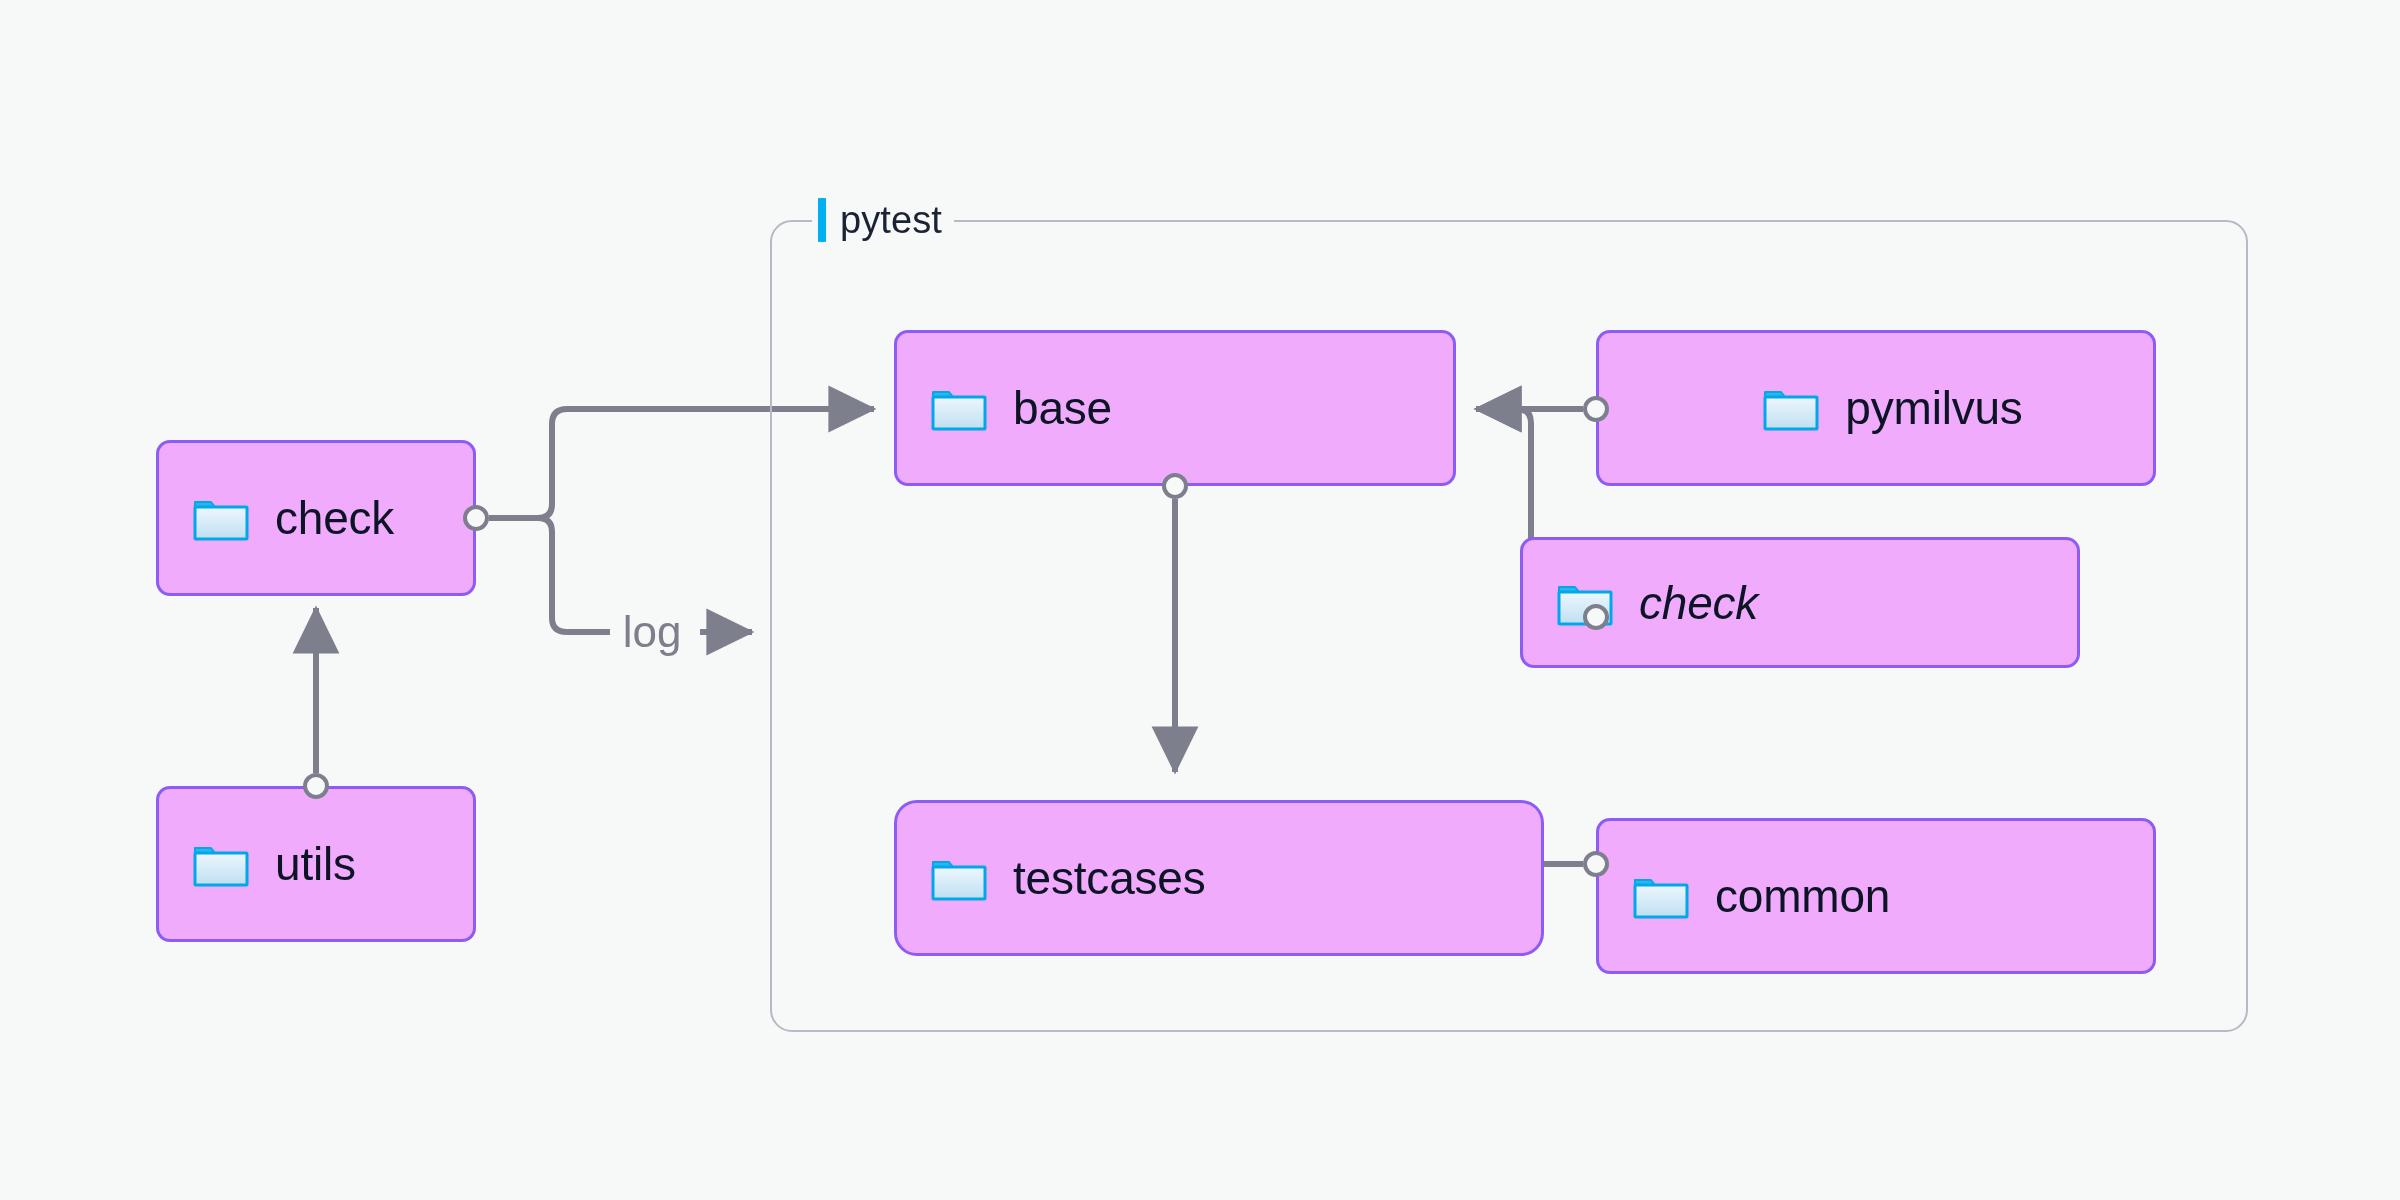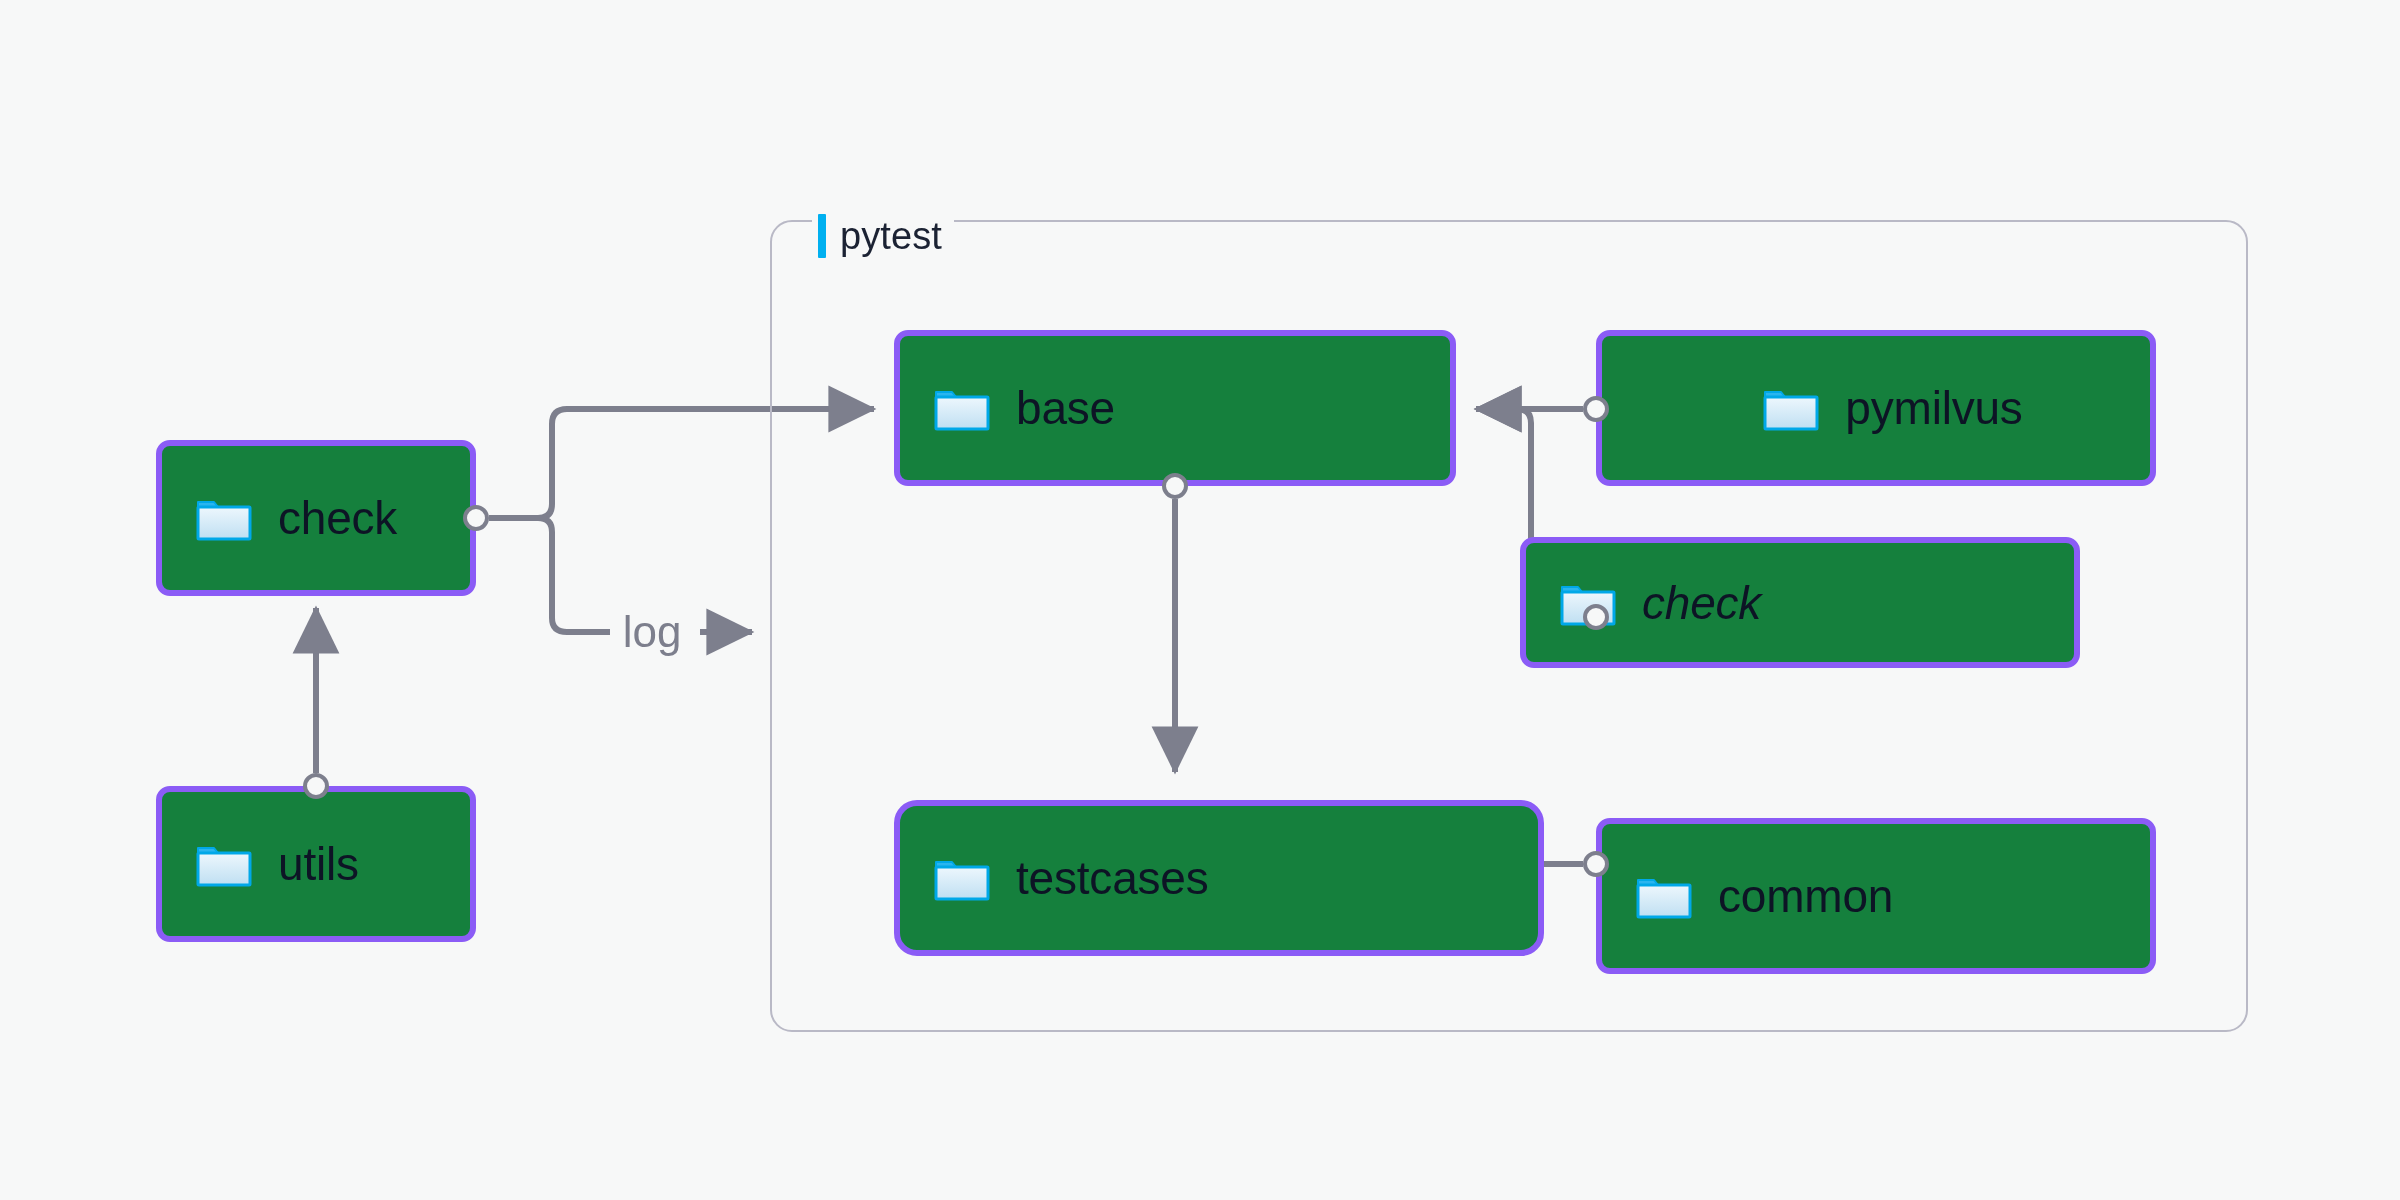--- a/index.html
+++ b/index.html
@@ -56,22 +56,22 @@
     font-size: 38px;
     color: #1b2233;
     letter-spacing: 0.1px;
     white-space: nowrap;
   }
 
   
   .node {
     position: absolute;
     box-sizing: border-box;
-    background: #15803d;
-    border: 6px solid #8b5cf6;
+    background: #f0abfc;
+    border: 3px solid #8b5cf6;
     border-radius: 14px;
     display: flex;
     align-items: center;
     padding-left: 34px;
     gap: 26px;
   }
   .node-label {
     font-size: 46px;
     color: #0d1425;
     letter-spacing: -0.2px;
@@ -151,21 +151,21 @@
 
       <path d="M 1583 409 L 1476 409" marker-end="url(#arrow-l)"></path>
 
       <path d="M 1583 617 L 1545 617 Q 1531 617 1531 603 L 1531 423 Q 1531 409 1517 409 L 1476 409" marker-end="url(#arrow-l)"></path>
 
       <path d="M 1583 864 L 1476 864" marker-end="url(#arrow-l)"></path>
     </g>
   </svg>
 
   <div class="group-box" style="left:770px; top:220px; width:1478px; height:812px;"></div>
-  <div class="group-label" style="left:812px; top:208px;">
+  <div class="group-label" style="left:812px; top:192px;">
     <span class="group-label-bar"></span>
     <span class="group-label-text">pytest</span>
   </div>
 
   <div class="node" style="left:156px; top:440px; width:320px; height:156px;">
     <svg class="folder-icon" viewBox="0 0 56 48">
       <path d="M2 8 h16 l4 5 h32 v6 H2 Z" fill="#2ab5ef" stroke="#00a8e8" stroke-width="2" stroke-linejoin="round"></path>
       <rect x="2" y="13" width="52" height="32" rx="1" fill="url(#folder-grad)" stroke="#00a8e8" stroke-width="3"></rect>
     </svg>
     <span class="node-label">check</span>

